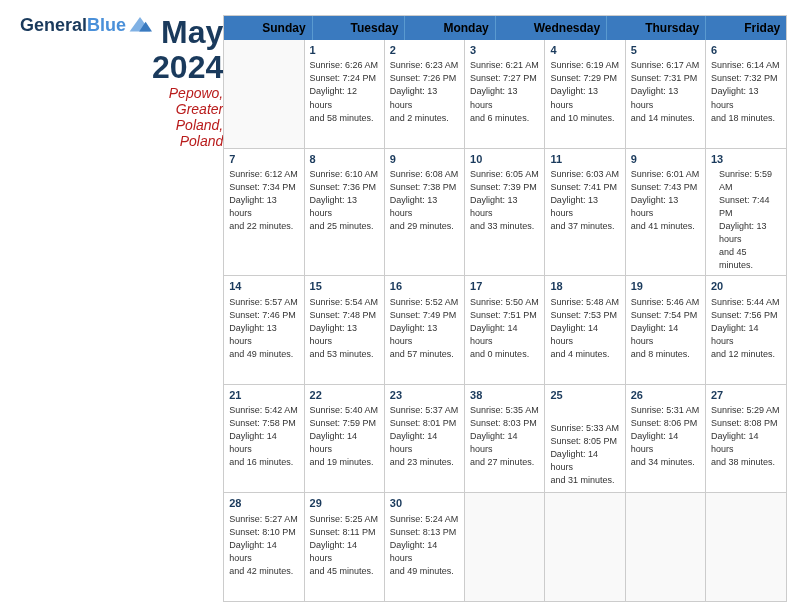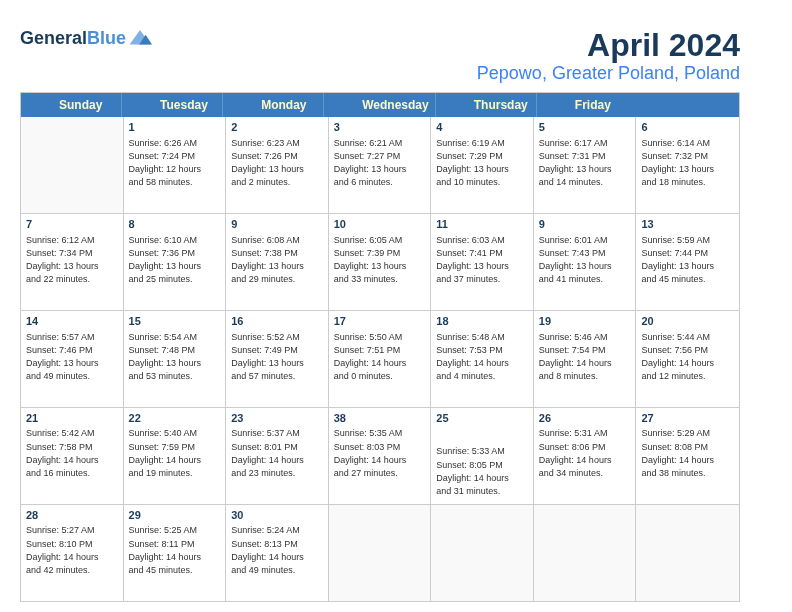--- a/index.html
+++ b/index.html
@@ -6,23 +6,23 @@
     body {
       font-family: Arial, sans-serif;
       background: #fff;
       width: 792px;
       height: 612px;
       overflow: hidden;
     }
     .page {
       width: 760px;
       height: 612px;
-      padding: 28px 20px 10px 20px;
-      display: flex;
-      flex-direction: column;
+      padding: 15px 20px 10px 20px;
+      display: flex;
+      flex-direction: row;
     }
     .header {
       display: flex;
       justify-content: space-between;
       align-items: flex-start;
       margin-bottom: 8px;
     }
     .logo {
       display: flex;
       align-items: center;
@@ -45,36 +45,37 @@
     .title-block {
       text-align: right;
     }
     .main-title {
       font-size: 32px;
       font-weight: bold;
       color: #1a3a5c;
       line-height: 1.1;
     }
     .subtitle {
-      font-size: 18px;
-      color: #3b82f6;
+      font-size: 14px;
+      color: #b91c1c;
+      font-style: italic;
     }
     .calendar {
       flex: 1;
       display: flex;
       flex-direction: column;
       border: 1px solid #ccc;
     }
     .cal-header {
       display: grid;
       grid-template-columns: repeat(7, 1fr);
       background: #3a7abf;
     }
     .cal-header-cell {
-      color: #fef9c3;
+      color: #000000;
       font-size: 12px;
       font-weight: bold;
       padding: 5px 6px;
       text-align: left;
       border-right: 1px solid #5a9ad0;
       margin-left: 32px;
     }
     .cal-header-cell:last-child { border-right: none; }
     .cal-body {
       flex: 1;
@@ -120,21 +121,21 @@
         <div style="display:flex;align-items:center;">
           <span class="logo-text">General<span>Blue</span></span>
           <svg class="logo-icon" viewBox="0 0 30 24" fill="none">
             <polygon points="15,2 28,20 2,20" fill="#4a90d9" opacity="0.7"></polygon>
             <polygon points="22,8 30,20 14,20" fill="#3a7abf"></polygon>
           </svg>
         </div>
       </div>
     </div>
     <div class="title-block">
-      <div class="main-title">April 2024</div>
+      <div class="main-title">May 2024</div>
       <div class="subtitle">Pepowo, Greater Poland, Poland</div>
     </div>
   </div>
 
   <div class="calendar">
     <div class="cal-header" id="cal-header">
         <div class="cal-header-cell">Sunday</div>
         <div class="cal-header-cell">Tuesday</div>
         <div class="cal-header-cell">Monday</div>
         <div class="cal-header-cell">Wednesday</div>
@@ -225,21 +226,21 @@
           </div>
           <div class="cal-cell">
             <div class="cell-day">9</div>
             <div class="cell-info" style="white-space: pre-line;">Sunrise: 6:01 AM
 Sunset: 7:43 PM
 Daylight: 13 hours
 and 41 minutes.</div>
           </div>
           <div class="cal-cell">
             <div class="cell-day">13</div>
-            <div class="cell-info" style="white-space: pre-line;">Sunrise: 5:59 AM
+            <div class="cell-info" style="white-space: pre-line; margin-left: 8px;">Sunrise: 5:59 AM
 Sunset: 7:44 PM
 Daylight: 13 hours
 and 45 minutes.</div>
           </div>
         </div>
         <div class="cal-row">
           <div class="cal-cell">
             <div class="cell-day">14</div>
             <div class="cell-info" style="white-space: pre-line;">Sunrise: 5:57 AM
 Sunset: 7:46 PM

